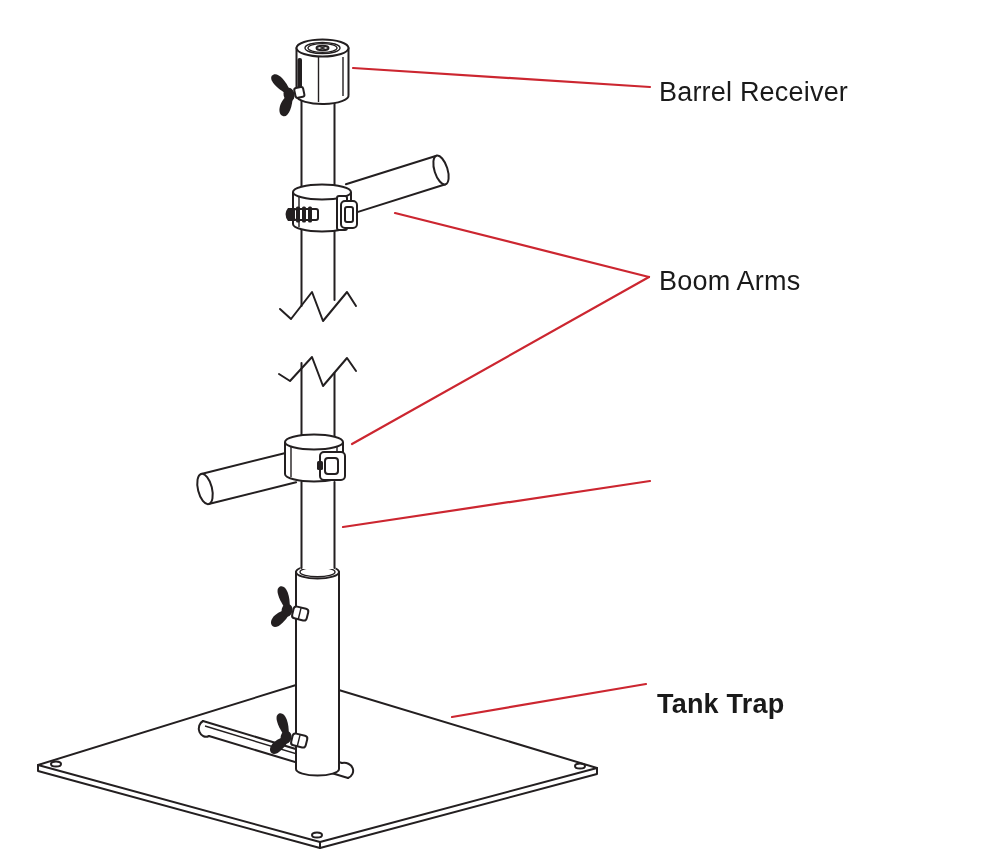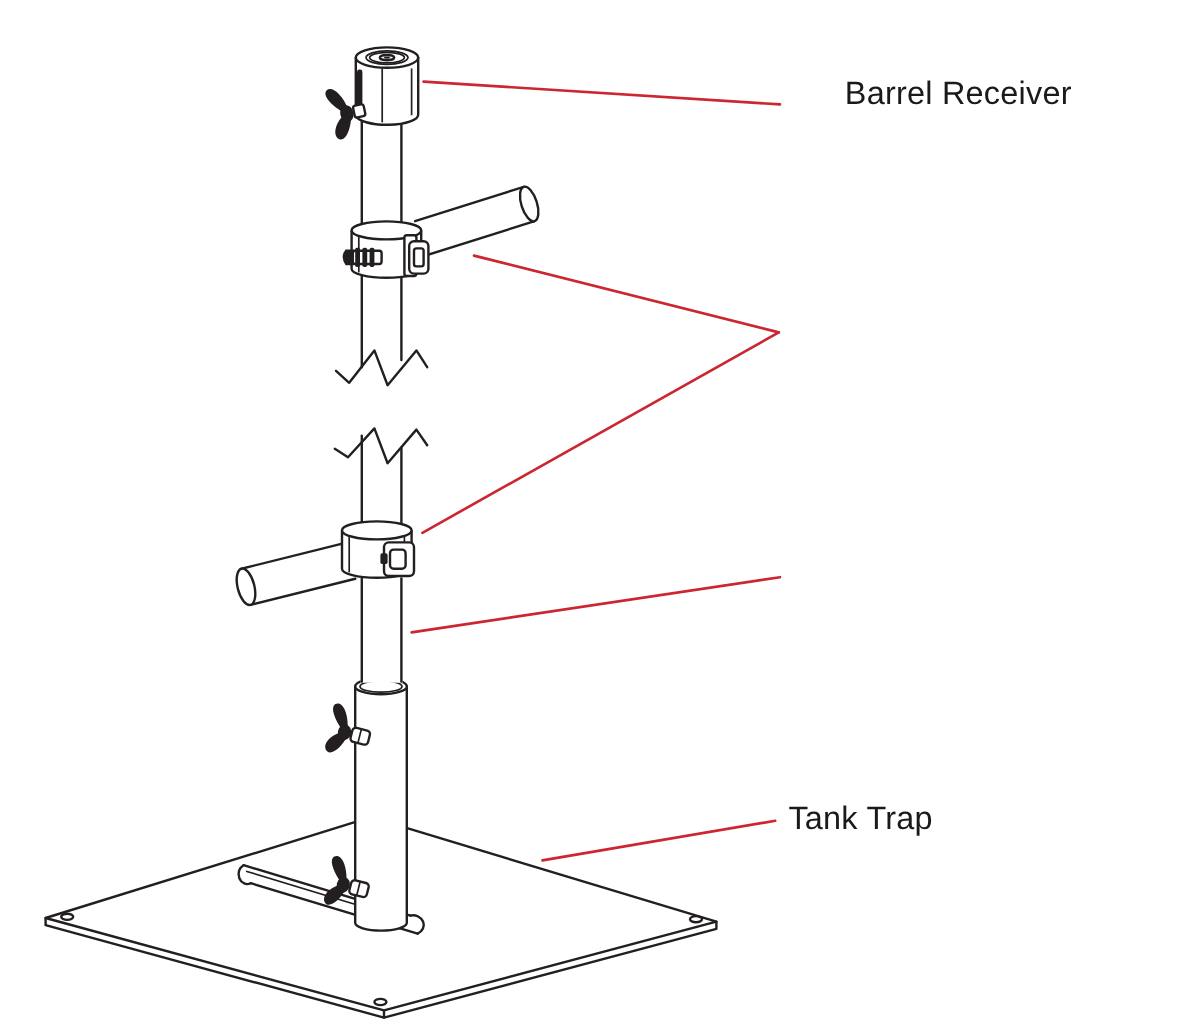--- a/index.html
+++ b/index.html
@@ -162,18 +162,19 @@
 
     <g>
       <line class="leader" x1="353" y1="68" x2="650" y2="87"></line>
       <line class="leader" x1="395" y1="213" x2="649" y2="277"></line>
       <line class="leader" x1="352" y1="444" x2="649" y2="277"></line>
       <line class="leader" x1="343" y1="527" x2="650" y2="481"></line>
       <line class="leader" x1="452" y1="717" x2="646" y2="684"></line>
     </g>
   </svg>
 
-  <div class="part-label" style="left:659px;top:64px;margin-left:45px;">Barrel Receiver</div>
+  <div class="part-label" style="left:659px;top:78px;">Barrel Receiver</div>
+
+  <div class="part-label" style="left:659px;top:267px;">Boom Arms</div>
 
 
-
-  <div class="part-label" style="left:657px;top:668px;">Tank Trap</div>
+  <div class="part-label" style="left:657px;top:690px;font-weight:bold;">Tank Trap</div>
 </div>
 
 </body></html>

